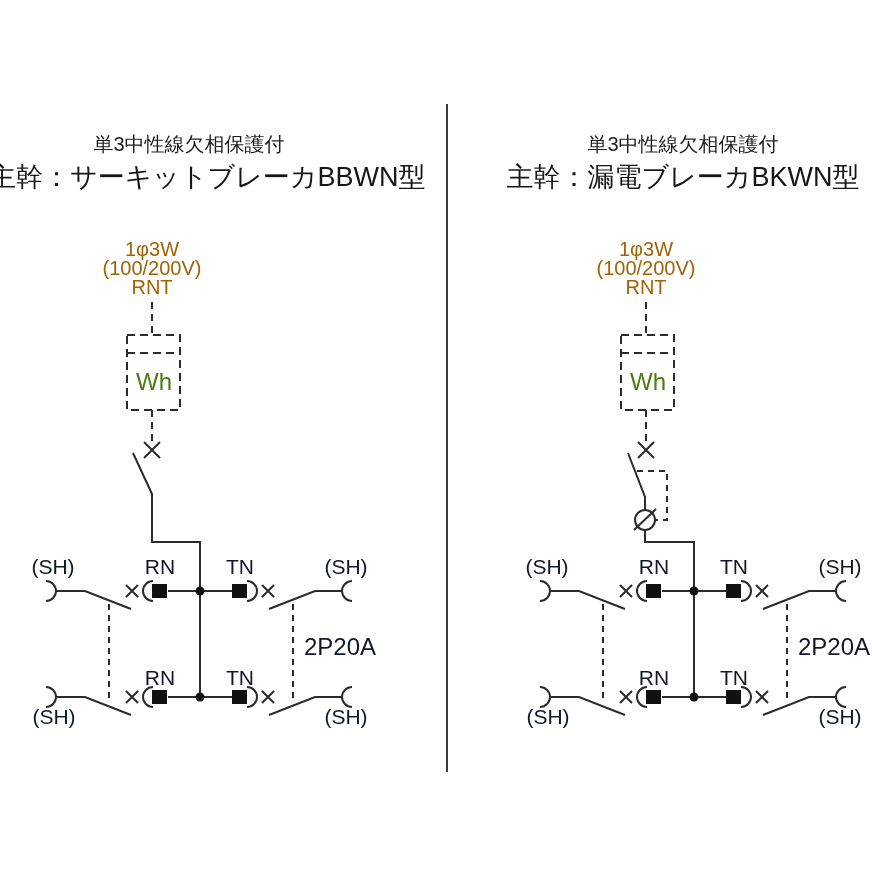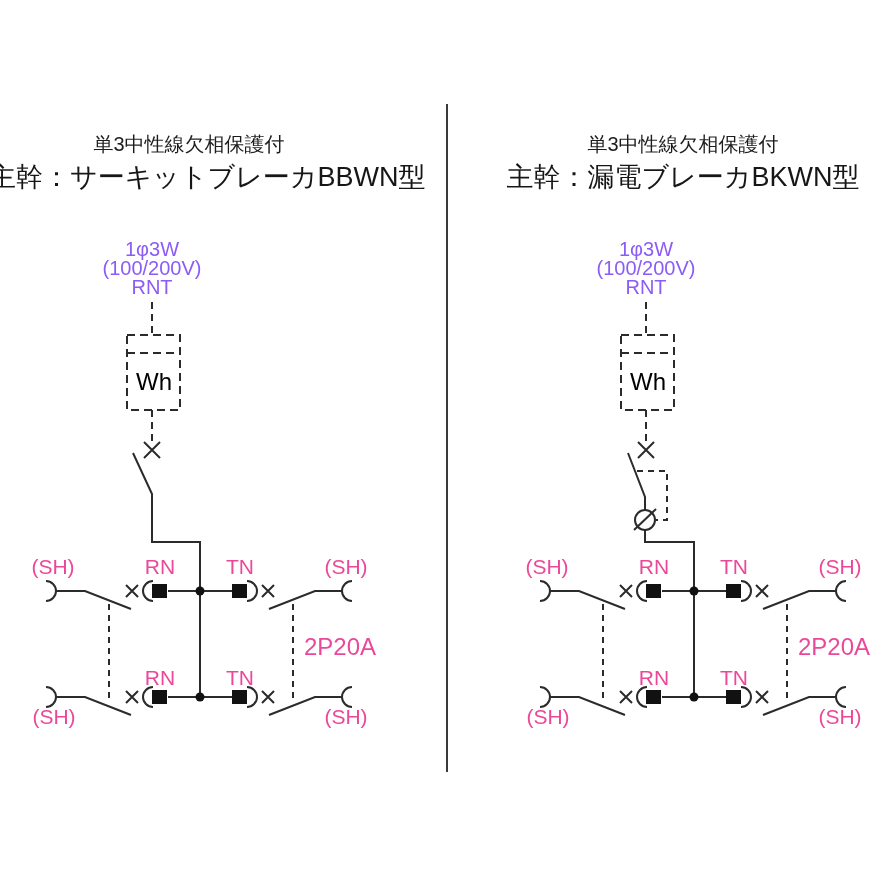--- a/index.html
+++ b/index.html
@@ -15,27 +15,27 @@
   .subtitle{
     position:absolute;left:0;top:133px;width:378px;text-align:center;
     font-size:20px;line-height:22px;white-space:nowrap;color:#1c1c1c;
   }
   .title{
     position:absolute;left:-11px;top:161px;width:400px;text-align:center;
     font-size:27px;line-height:32px;white-space:nowrap;color:#161616;
   }
   .source{
     position:absolute;left:52px;top:240px;width:200px;text-align:center;
-    font-size:20px;line-height:19px;color:#8b5cf6;
+    font-size:20px;line-height:19px;color:#a16207;
   }
   .wh-label{
     position:absolute;left:127px;top:369px;width:54px;text-align:center;
-    font-size:24px;line-height:26px;color:#000000;
+    font-size:24px;line-height:26px;color:#4d7c0f;
   }
-  .lbl{position:absolute;font-size:21px;line-height:22px;text-align:center;color:#ec4899;white-space:nowrap;}
+  .lbl{position:absolute;font-size:21px;line-height:22px;text-align:center;color:#0f172a;white-space:nowrap;}
   .lbl.rn1{left:130px;top:556px;width:60px;}
   .lbl.tn1{left:210px;top:556px;width:60px;}
   .lbl.rn2{left:130px;top:667px;width:60px;}
   .lbl.tn2{left:210px;top:667px;width:60px;}
   .lbl.sh-tl{left:22px;top:556px;width:62px;}
   .lbl.sh-tr{left:315px;top:556px;width:62px;}
   .lbl.sh-bl{left:23px;top:706px;width:62px;}
   .lbl.sh-br{left:315px;top:706px;width:62px;}
   .lbl.rating{left:299px;top:636px;width:82px;font-size:24px;}
 </style>

